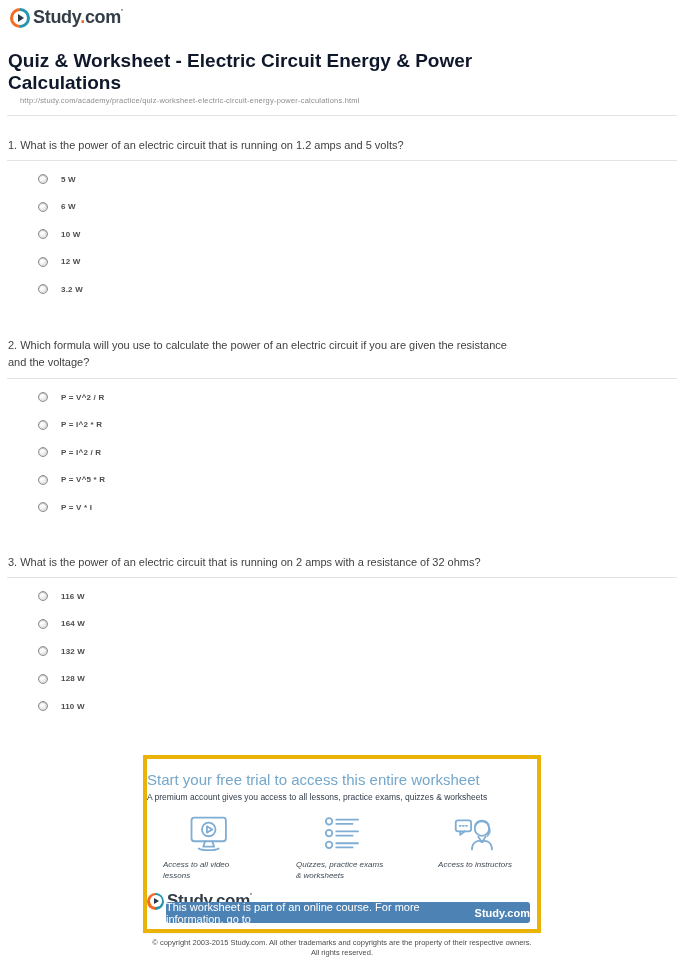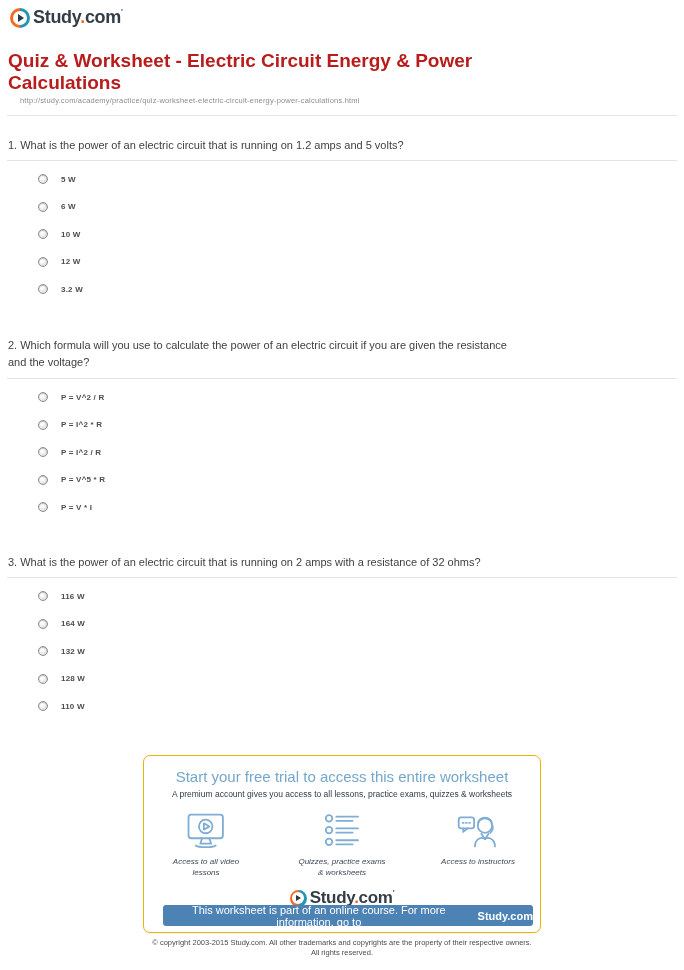--- a/index.html
+++ b/index.html
@@ -19,39 +19,39 @@
   .logo-icon .tri { width:0; height:0; border-left:6px solid #2a3947;
     border-top:4px solid transparent; border-bottom:4px solid transparent; margin-left:2px; }
   .logo-text { font-size:18px; font-weight:bold; color:#333d47; letter-spacing:-0.3px; }
   .logo-text .dot { color:#f26c23; }
   .logo-text .tm { font-size:8px; vertical-align:top; color:#333d47; }
 
   .top-logo { position:absolute; left:10px; top:7px; }
 
   
   .page-title { position:absolute; left:8px; top:50px; width:500px;
-    font-size:19px; line-height:22px; font-weight:bold; color:#b91c1c; }
+    font-size:19px; line-height:22px; font-weight:bold; color:#0f172a; }
   .page-url { position:absolute; left:8px; top:96px; font-size:7.5px; color:#8e8e8e; letter-spacing:0.2px;margin-left:12px; }
   .hr { position:absolute; left:7px; right:7px; height:1px; background:#e3e3e3; }
   .hr-header { top:115px; }
 
   
   .q-title { position:absolute; left:8px; max-width:505px;
     font-size:11px; line-height:17px; color:#3f3f3f; }
   .options { position:absolute; left:38px; }
   .option { display:flex; align-items:center; gap:13px; height:12px; margin-bottom:15.5px; cursor:pointer; }
   .radio { width:10px; height:10px; border-radius:50%; border:1px solid #8f8f8f;
     background:radial-gradient(circle at 35% 30%, #ffffff 20%, #d4d4d4 90%);
     box-shadow:inset 0 1px 1px rgba(0,0,0,0.25); flex:0 0 auto; }
   .opt-label { font-size:8px; font-weight:bold; color:#4d4d4d; letter-spacing:0.2px; }
 
   
   .promo { position:absolute; left:143px; top:755px; width:398px; height:178px;
-    background:#fff; border:1px solid #eab308; border-radius:7px;
-    box-shadow:0 1px 2px rgba(0,0,0,0.06); text-align:center; }
+    background:#fff; border:4px solid #eab308; border-radius:0;
+    box-shadow:0 1px 2px rgba(0,0,0,0.06); text-align:left; }
   .promo-heading { margin-top:12px; font-size:15px; color:#74a7cb; }
   .promo-sub { margin-top:4px; font-size:8.5px; color:#303c49; }
   .features { display:flex; justify-content:space-between; padding:0 16px; margin-top:13px; }
   .feature { width:92px; display:flex; flex-direction:column; align-items:center; }
   .feature svg { height:38px; }
   .feature-label { margin-top:6px; font-size:8px; line-height:11px; color:#3e4954;font-style:italic; }
   .promo-logo { margin-top:9px; }
   .promo-logo .logo-icon { width:17px; height:17px; }
   .promo-logo .logo-icon .inner { width:12px; height:12px; }
   .promo-logo .logo-icon .tri { border-left-width:5px; border-top-width:3.5px; border-bottom-width:3.5px; margin-left:1.5px; }

